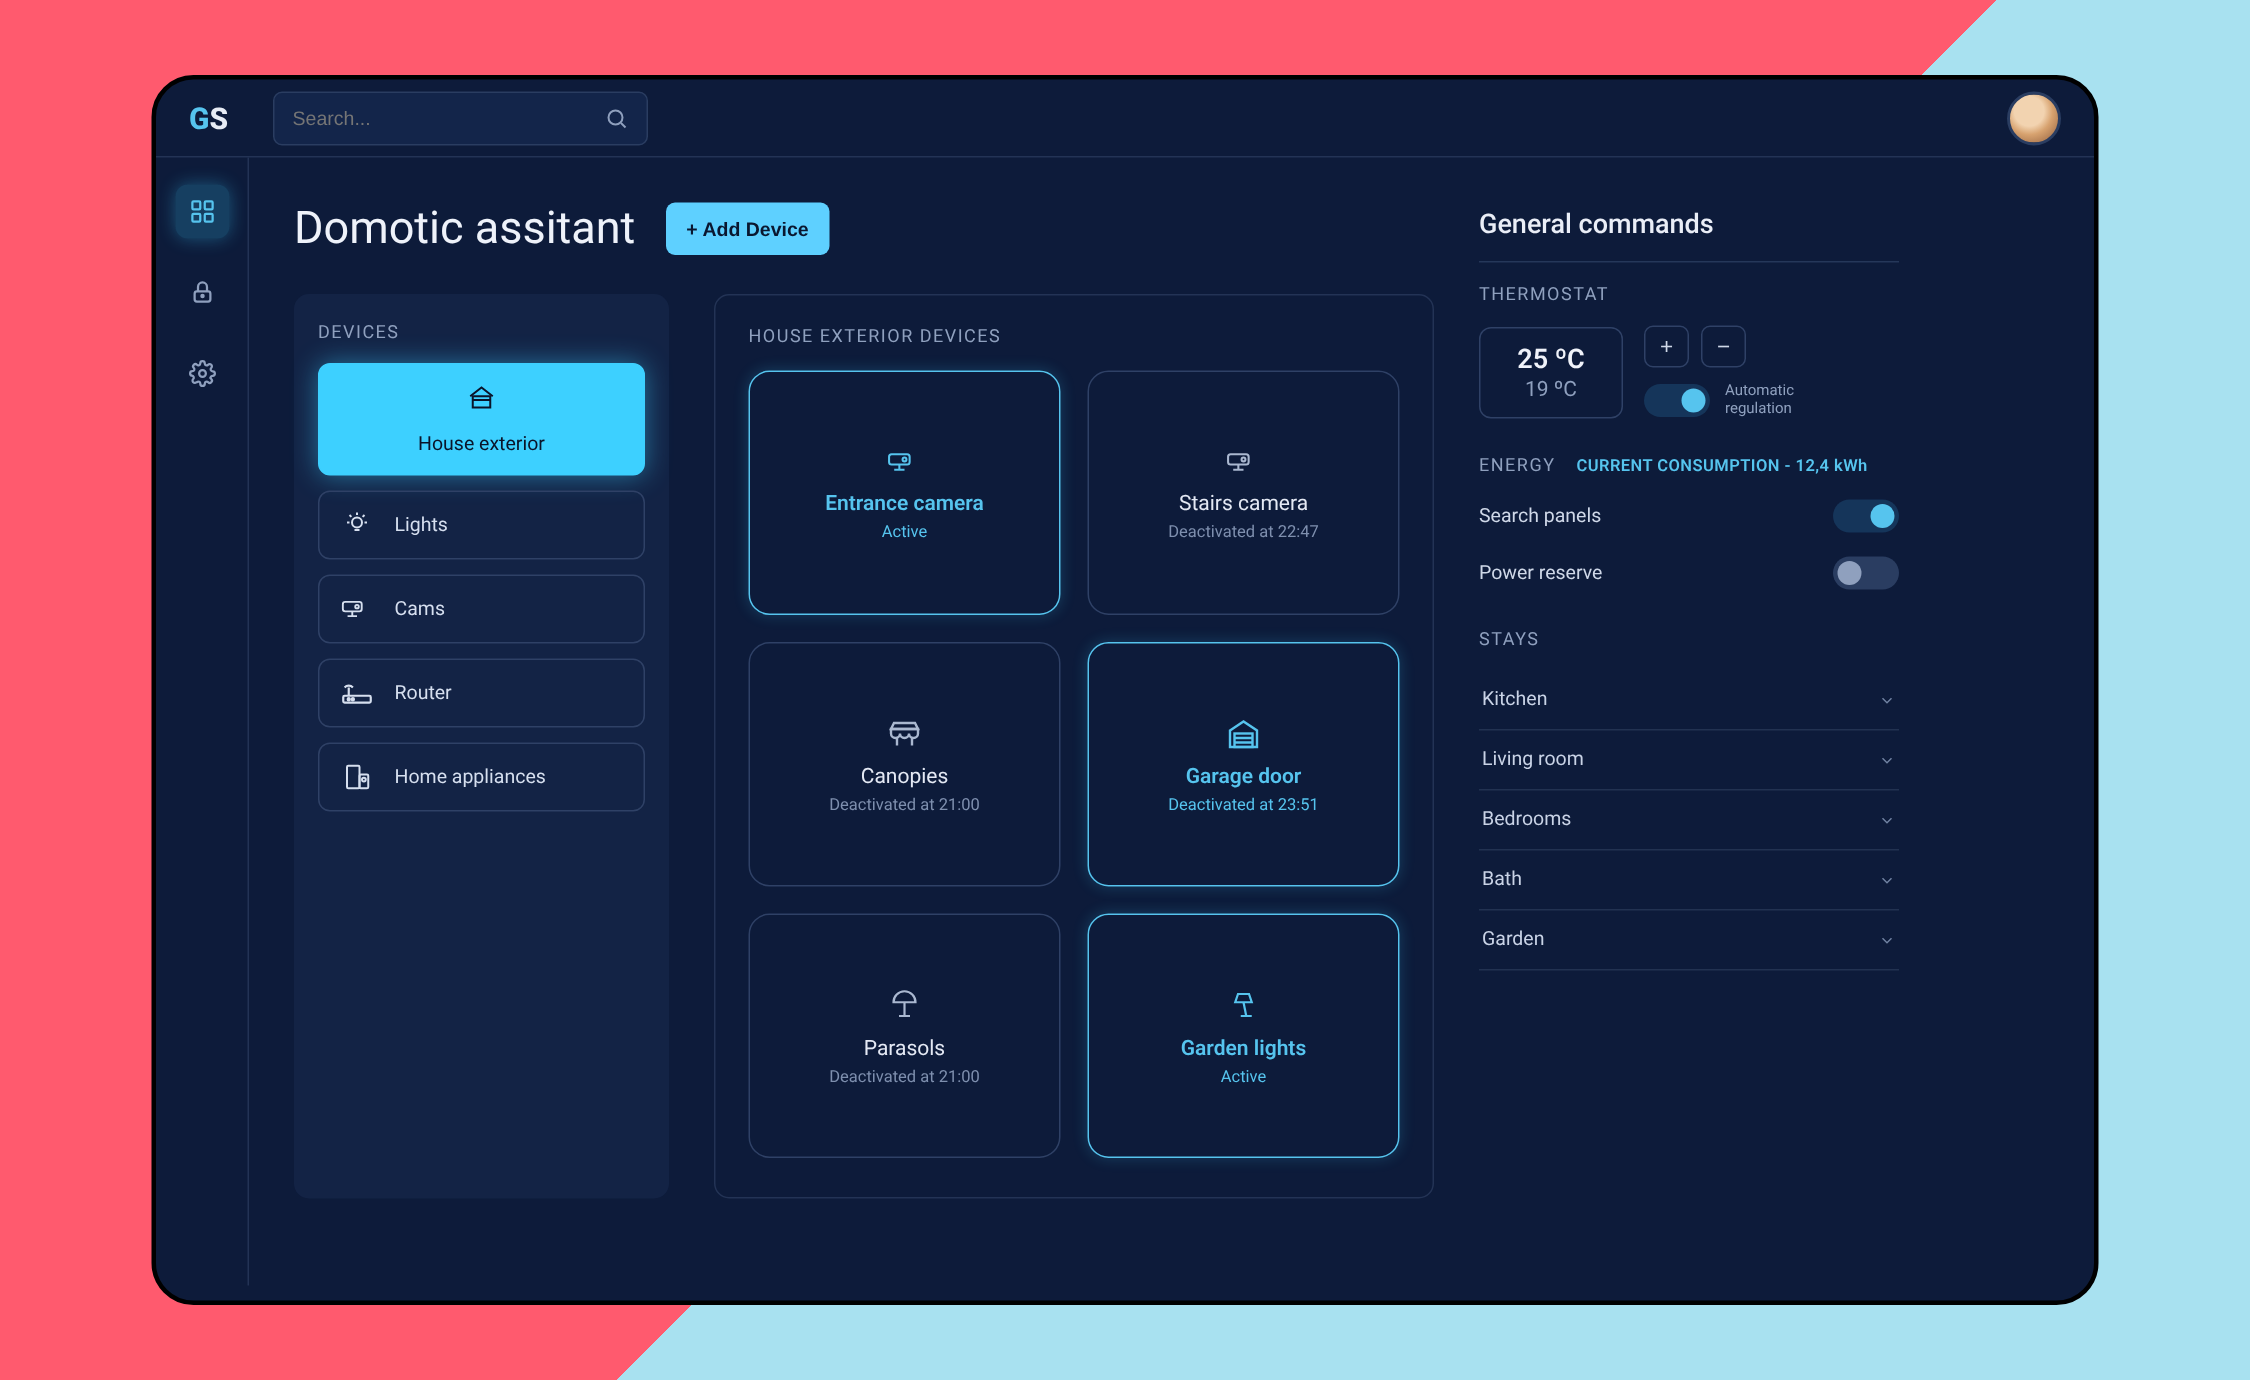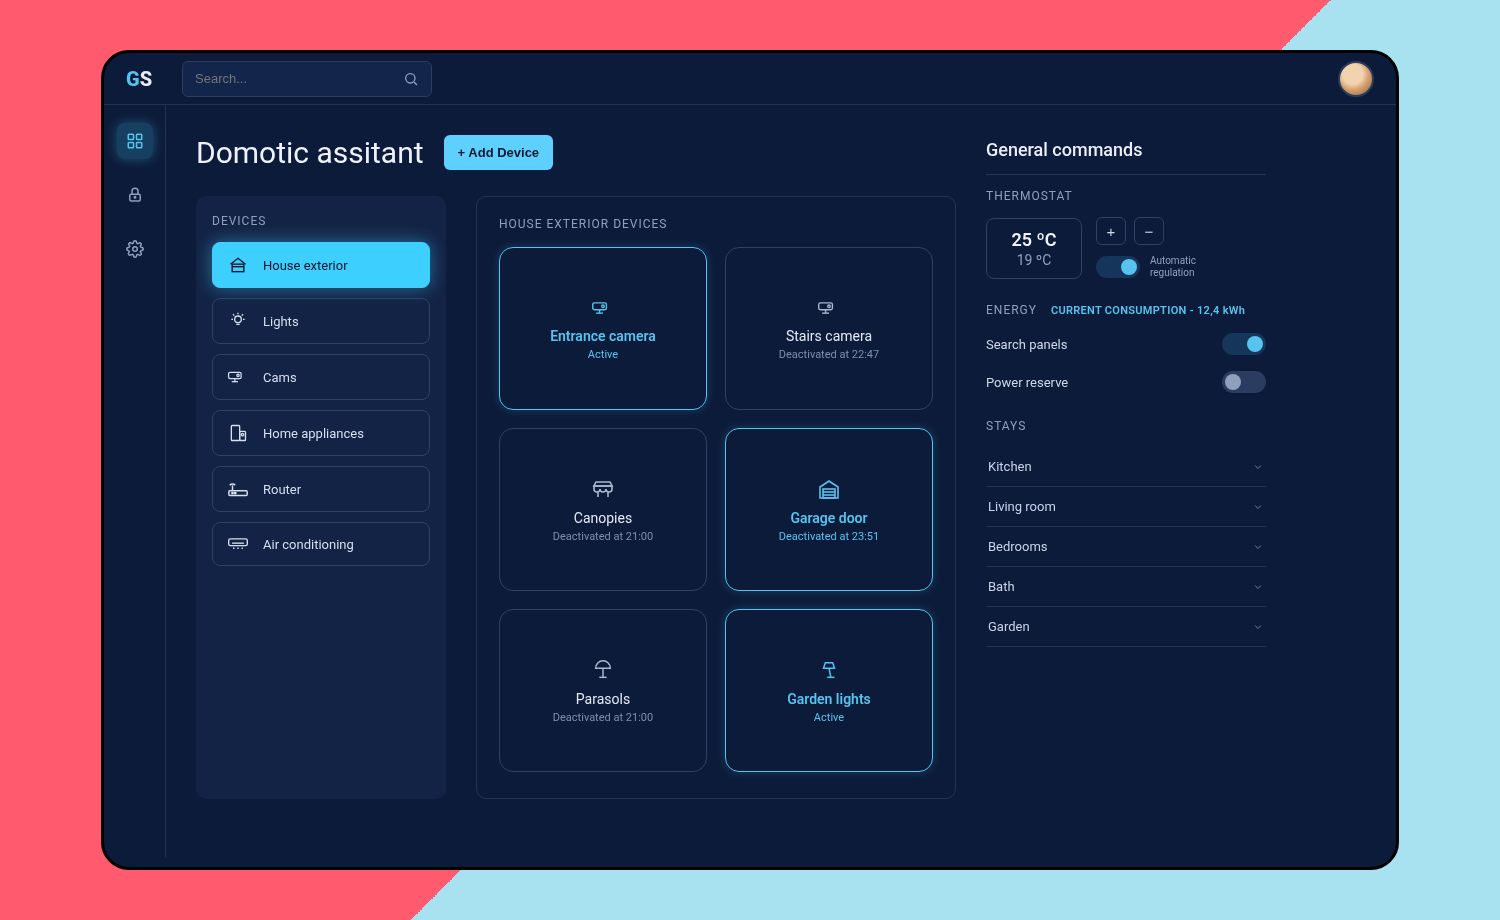--- a/index.html
+++ b/index.html
@@ -68,20 +68,21 @@
   }
   .dev-item {
     display: flex; align-items: center; gap: 14px;
     border: 1px solid #2f4166; border-radius: 8px;
     padding: 12px 14px; margin-bottom: 10px; cursor: pointer;
     font-size: 13px; color: #d6dfef;
   }
   .dev-item.active {
     background: #3dd0ff; color: #0a142a; border-color: #3dd0ff;
     box-shadow: 0 0 18px #3dd0ff77;
+    flex-direction: column;
   }
   .dev-item .dicon { width: 22px; display: flex; justify-content: center; }
   .cards-area {
     flex: 1; border: 1px solid #233355; border-radius: 10px;
     padding: 20px 22px 26px 22px;
   }
   .cards-grid { display: grid; grid-template-columns: 1fr 1fr; gap: 18px; margin-top: 16px; }
   .dcard {
     border: 1px solid #2f4166; border-radius: 14px;
     padding: 18px 12px 16px 12px; text-align: center; cursor: pointer;
@@ -224,51 +225,39 @@
                       <rect x="2" y="4" width="16" height="8" rx="2"></rect>
                       <circle cx="14" cy="8" r="1.5"></circle>
                       <path d="M10 12v4"></path>
                       <path d="M6 16h8"></path>
                     </svg>
                   </span>
                   <span>Cams</span>
                 </div>
                 <div class="dev-item">
                   <span class="dicon">
-                    <svg width="20" height="20" viewBox="0 0 24 24" fill="none" stroke="currentColor" stroke-width="1.6">
-                      <rect x="4" y="3" width="10" height="18" rx="1"></rect>
-                      <rect x="14" y="10" width="7" height="11" rx="1"></rect>
-                      <circle cx="17.5" cy="14" r="1.5"></circle>
-                    </svg>
-                  </span>
-                  <span>Home appliances</span>
-                </div>
-                <div class="dev-item">
-                  <span class="dicon">
                     <svg width="22" height="20" viewBox="0 0 24 20" fill="none" stroke="currentColor" stroke-width="1.6">
                       <rect x="2" y="12" width="20" height="5" rx="1"></rect>
                       <circle cx="6" cy="14.5" r="0.8" fill="currentColor"></circle>
                       <circle cx="9" cy="14.5" r="0.8" fill="currentColor"></circle>
                       <line x1="6" y1="12" x2="6" y2="6"></line>
                       <path d="M3 6a4 4 0 016 0"></path>
                     </svg>
                   </span>
                   <span>Router</span>
                 </div>
                 <div class="dev-item">
                   <span class="dicon">
-                    <svg width="22" height="18" viewBox="0 0 26 18" fill="none" stroke="currentColor" stroke-width="1.6">
-                      <rect x="2" y="3" width="22" height="8" rx="2"></rect>
-                      <line x1="6" y1="8" x2="20" y2="8"></line>
-                      <line x1="8" y1="13" x2="8" y2="15"></line>
-                      <line x1="13" y1="13" x2="13" y2="15"></line>
-                      <line x1="18" y1="13" x2="18" y2="15"></line>
+                    <svg width="20" height="20" viewBox="0 0 24 24" fill="none" stroke="currentColor" stroke-width="1.6">
+                      <rect x="4" y="3" width="10" height="18" rx="1"></rect>
+                      <rect x="14" y="10" width="7" height="11" rx="1"></rect>
+                      <circle cx="17.5" cy="14" r="1.5"></circle>
                     </svg>
                   </span>
-                  <span>Air conditioning</span>
+                  <span>Home appliances</span>
                 </div>
               </div>
           </div>
 
           <div class="cards-area">
             <div class="panel-label">HOUSE EXTERIOR DEVICES</div>
             <div class="cards-grid" id="cards-grid">
                 <div class="dcard active">
                   <div class="cicon">
                     <svg width="24" height="20" viewBox="0 0 28 20" fill="none" stroke="currentColor" stroke-width="1.6">

